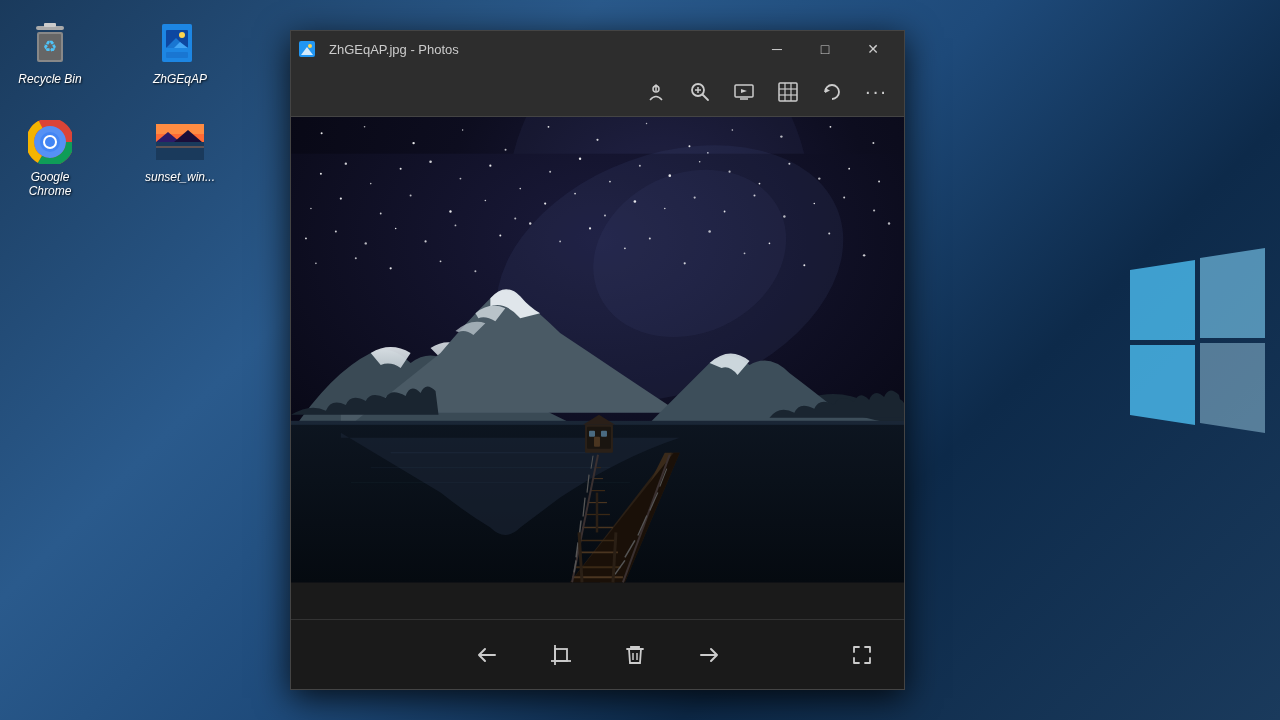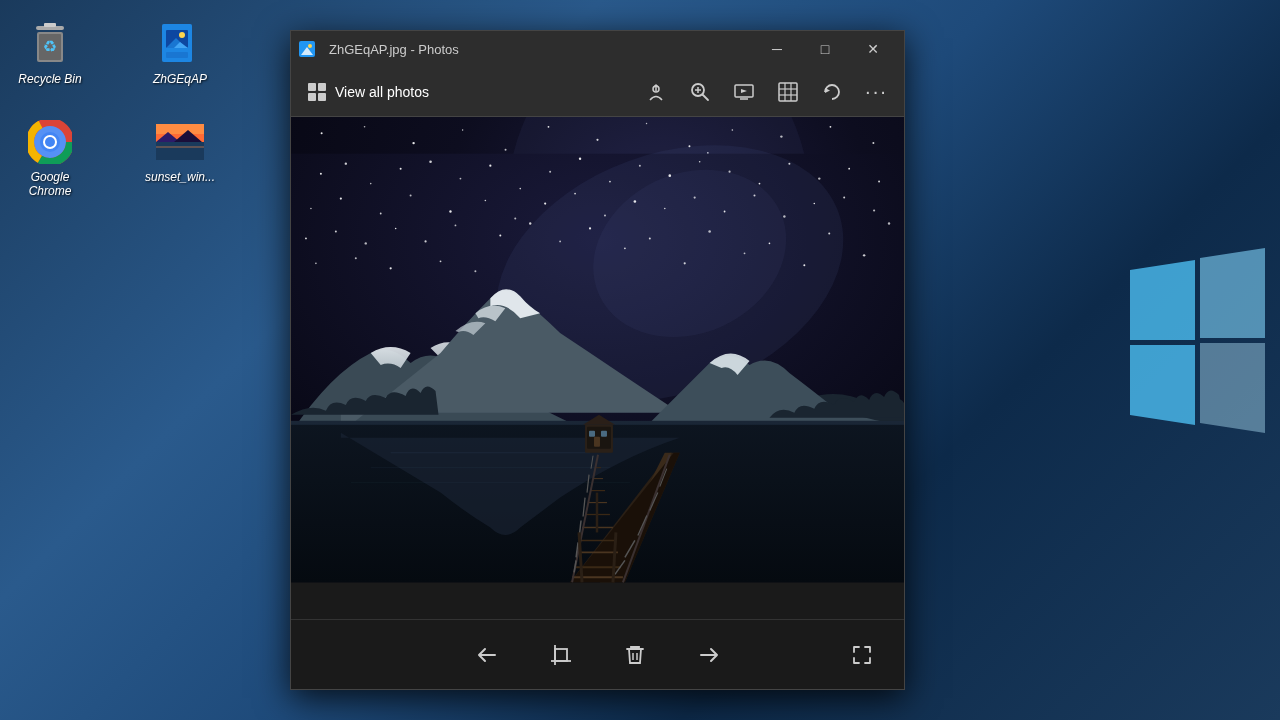--- a/index.html
+++ b/index.html
@@ -323,29 +323,20 @@
         <span class="title-bar-title">ZhGEqAP.jpg - Photos</span>
       </div>
       <div class="title-bar-controls">
         <button class="title-bar-btn">─</button>
         <button class="title-bar-btn">□</button>
         <button class="title-bar-btn close">✕</button>
       </div>
     </div>
 
     <div class="toolbar">
-      <div class="view-all-photos">
-        <svg width="20" height="20" viewBox="0 0 20 20">
-          <rect x="1" y="1" width="8" height="8" rx="1" fill="#cccccc"></rect>
-          <rect x="11" y="1" width="8" height="8" rx="1" fill="#cccccc"></rect>
-          <rect x="1" y="11" width="8" height="8" rx="1" fill="#cccccc"></rect>
-          <rect x="11" y="11" width="8" height="8" rx="1" fill="#cccccc"></rect>
-        </svg>
-        <span>View all photos</span>
-      </div>
       <div class="toolbar-spacer"></div>
 
       <button class="toolbar-btn" title="Share">
         <svg width="22" height="22" viewBox="0 0 22 22">
           <circle cx="11" cy="8" r="3" fill="none" stroke="#ccc" stroke-width="1.5"></circle>
           <path d="M5 19 Q11 12 17 19" fill="none" stroke="#ccc" stroke-width="1.5"></path>
           <path d="M9 6 L11 4 L13 6" fill="none" stroke="#ccc" stroke-width="1.5"></path>
           <line x1="11" y1="4" x2="11" y2="10" stroke="#ccc" stroke-width="1.5"></line>
         </svg>
       </button>

